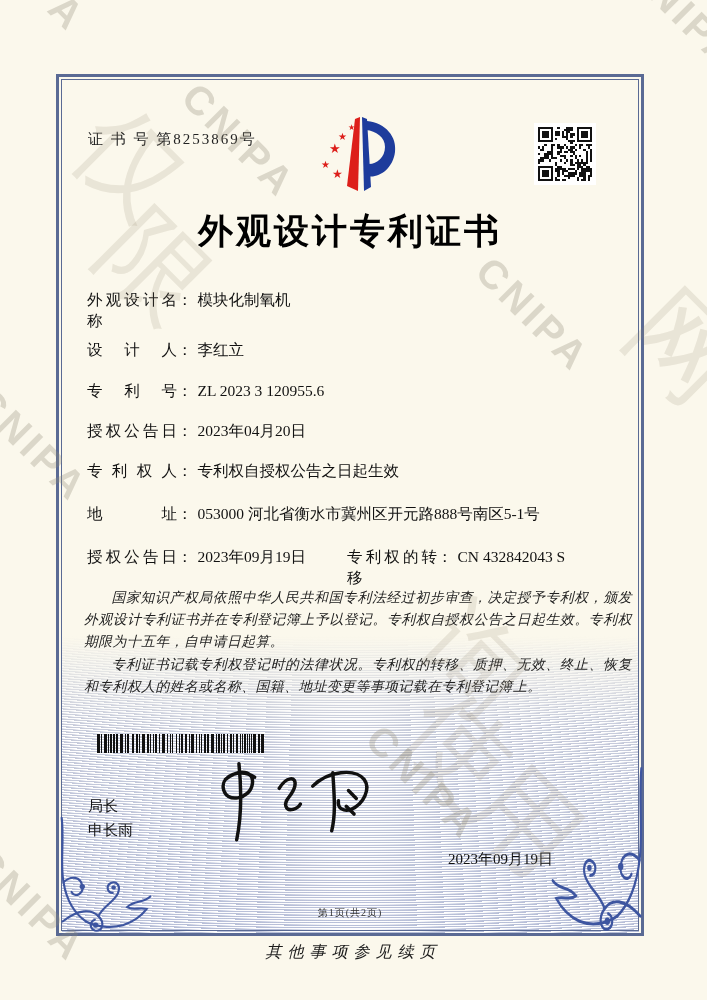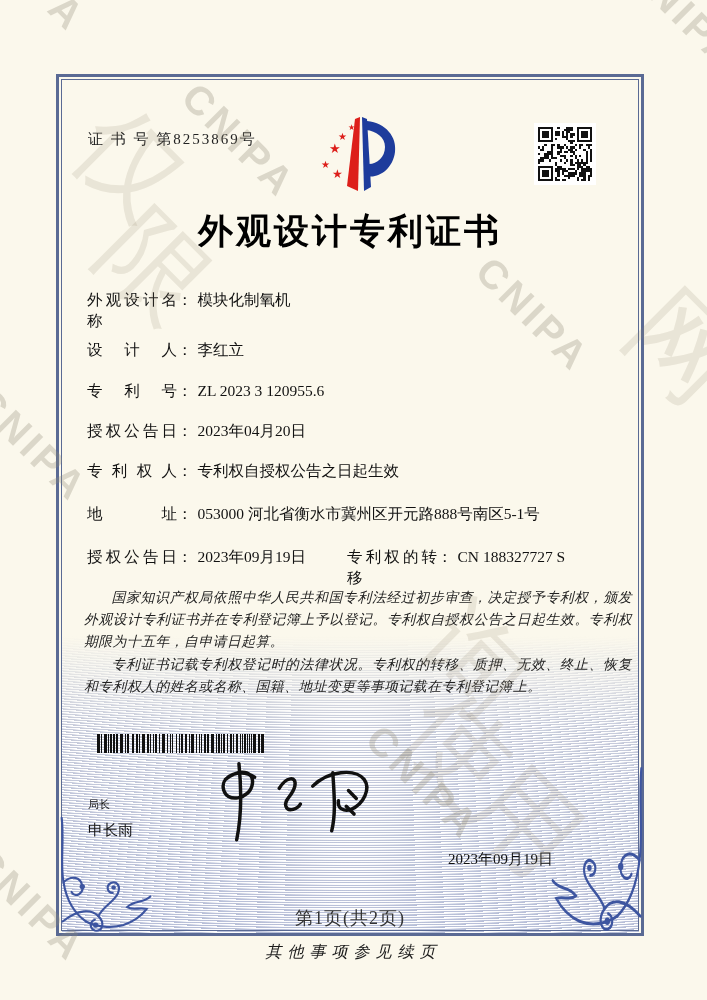--- a/index.html
+++ b/index.html
@@ -40,28 +40,28 @@
   .flabel{display:inline-block; width:90px; text-align:justify; text-align-last:justify; vertical-align:top;}
   .fvalue{margin-left:5px;}
   .fgroup{position:relative;}
   .g2{position:absolute; left:260px; top:0;}
   
   .para{position:absolute; left:84px; width:548px; z-index:3; font-size:13.8px; line-height:22px;
     font-style:italic; letter-spacing:.5px; text-indent:2em; color:#222; text-align:justify;}
   .p1{top:587px}.p2{top:654px}
   
   .barcode{position:absolute; left:97px; top:734px; width:170px; height:19px; z-index:3;}
-  .sig-title{position:absolute; left:88px; top:797px; z-index:3; font-size:11px;
+  .sig-title{position:absolute; left:88px; top:797px; z-index:3; font-size:15px;
     font-family:"Liberation Sans","DejaVu Sans",sans-serif; color:#111;}
   .sig-name{position:absolute; left:88px; top:821px; z-index:3; font-size:15px;
     font-family:"Liberation Sans","DejaVu Sans",sans-serif; color:#111;text-align:right;}
   .sig-hand{position:absolute; left:192px; top:758px; z-index:3;}
   .date{position:absolute; left:448px; top:850px; z-index:3; font-size:15px; color:#111;}
   .pageno{position:absolute; left:56px; top:906px; width:588px; z-index:3;
-    text-align:center; font-size:18px; color:#333; letter-spacing:1px;}
+    text-align:center; font-size:10px; color:#333; letter-spacing:1px;}
   .footer-note{position:absolute; left:0; top:942px; width:707px; z-index:3;
     text-align:center; font-size:16px; font-style:italic; letter-spacing:6px; color:#1c1c1c;}
   
   .orn{position:absolute; z-index:4; pointer-events:none;}
   .orn-l{left:59px; top:816px; width:94px; height:118px;}
   .orn-r{left:550px; top:766px; width:94px; height:168px; transform:scaleX(-1);}
 </style>
 </head>
 <body>
 
@@ -337,21 +337,21 @@
     <span class="flabel">专利权人</span><span>：</span><span class="fvalue">专利权自授权公告之日起生效</span>
   </div>
   <div class="row r6">
     <span class="flabel">地址</span><span>：</span><span class="fvalue">053000 河北省衡水市冀州区开元路888号南区5-1号</span>
   </div>
   <div class="row r7">
     <span class="fgroup">
       <span class="flabel">授权公告日</span><span>：</span><span class="fvalue">2023年09月19日</span>
     </span>
     <span class="fgroup g2">
-      <span class="flabel">专利权的转移</span><span>：</span><span class="fvalue">CN 188327727 S</span>
+      <span class="flabel">专利权的转移</span><span>：</span><span class="fvalue">CN 432842043 S</span>
     </span>
   </div>
 
   
   <div class="para p1">国家知识产权局依照中华人民共和国专利法经过初步审查，决定授予专利权，颁发外观设计专利证书并在专利登记簿上予以登记。专利权自授权公告之日起生效。专利权期限为十五年，自申请日起算。</div>
   <div class="para p2">专利证书记载专利权登记时的法律状况。专利权的转移、质押、无效、终止、恢复和专利权人的姓名或名称、国籍、地址变更等事项记载在专利登记簿上。</div>
 
   
   <svg class="barcode" id="bcsvg" viewBox="0 0 170 19" preserveAspectRatio="none">
       <rect x="0" y="0" width="3" height="19" fill="#111"></rect>

